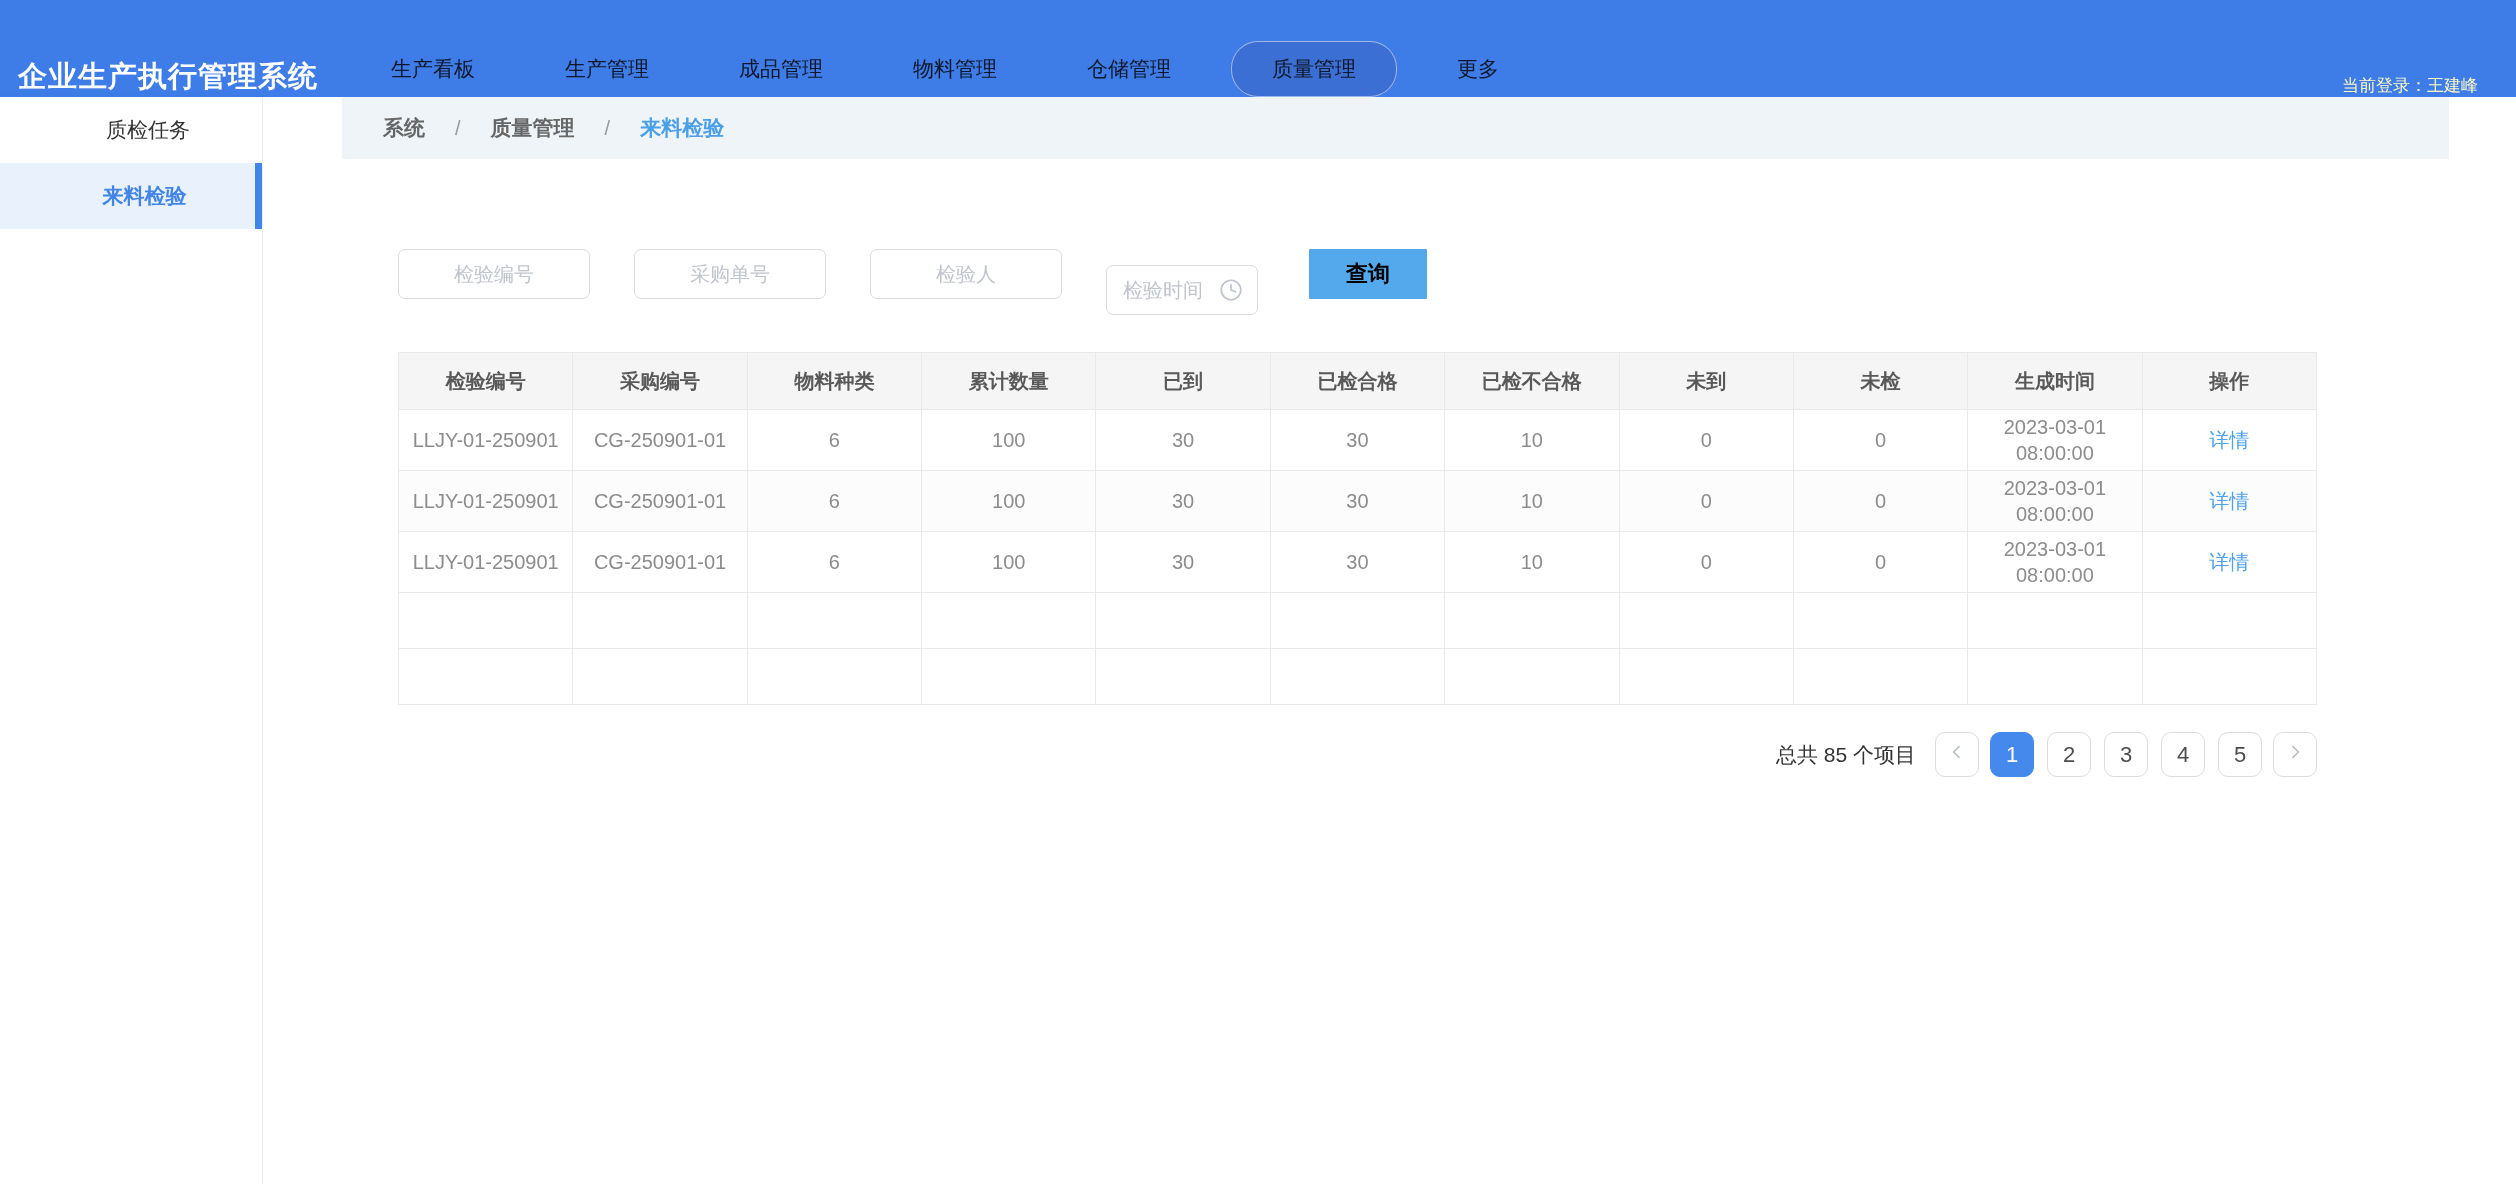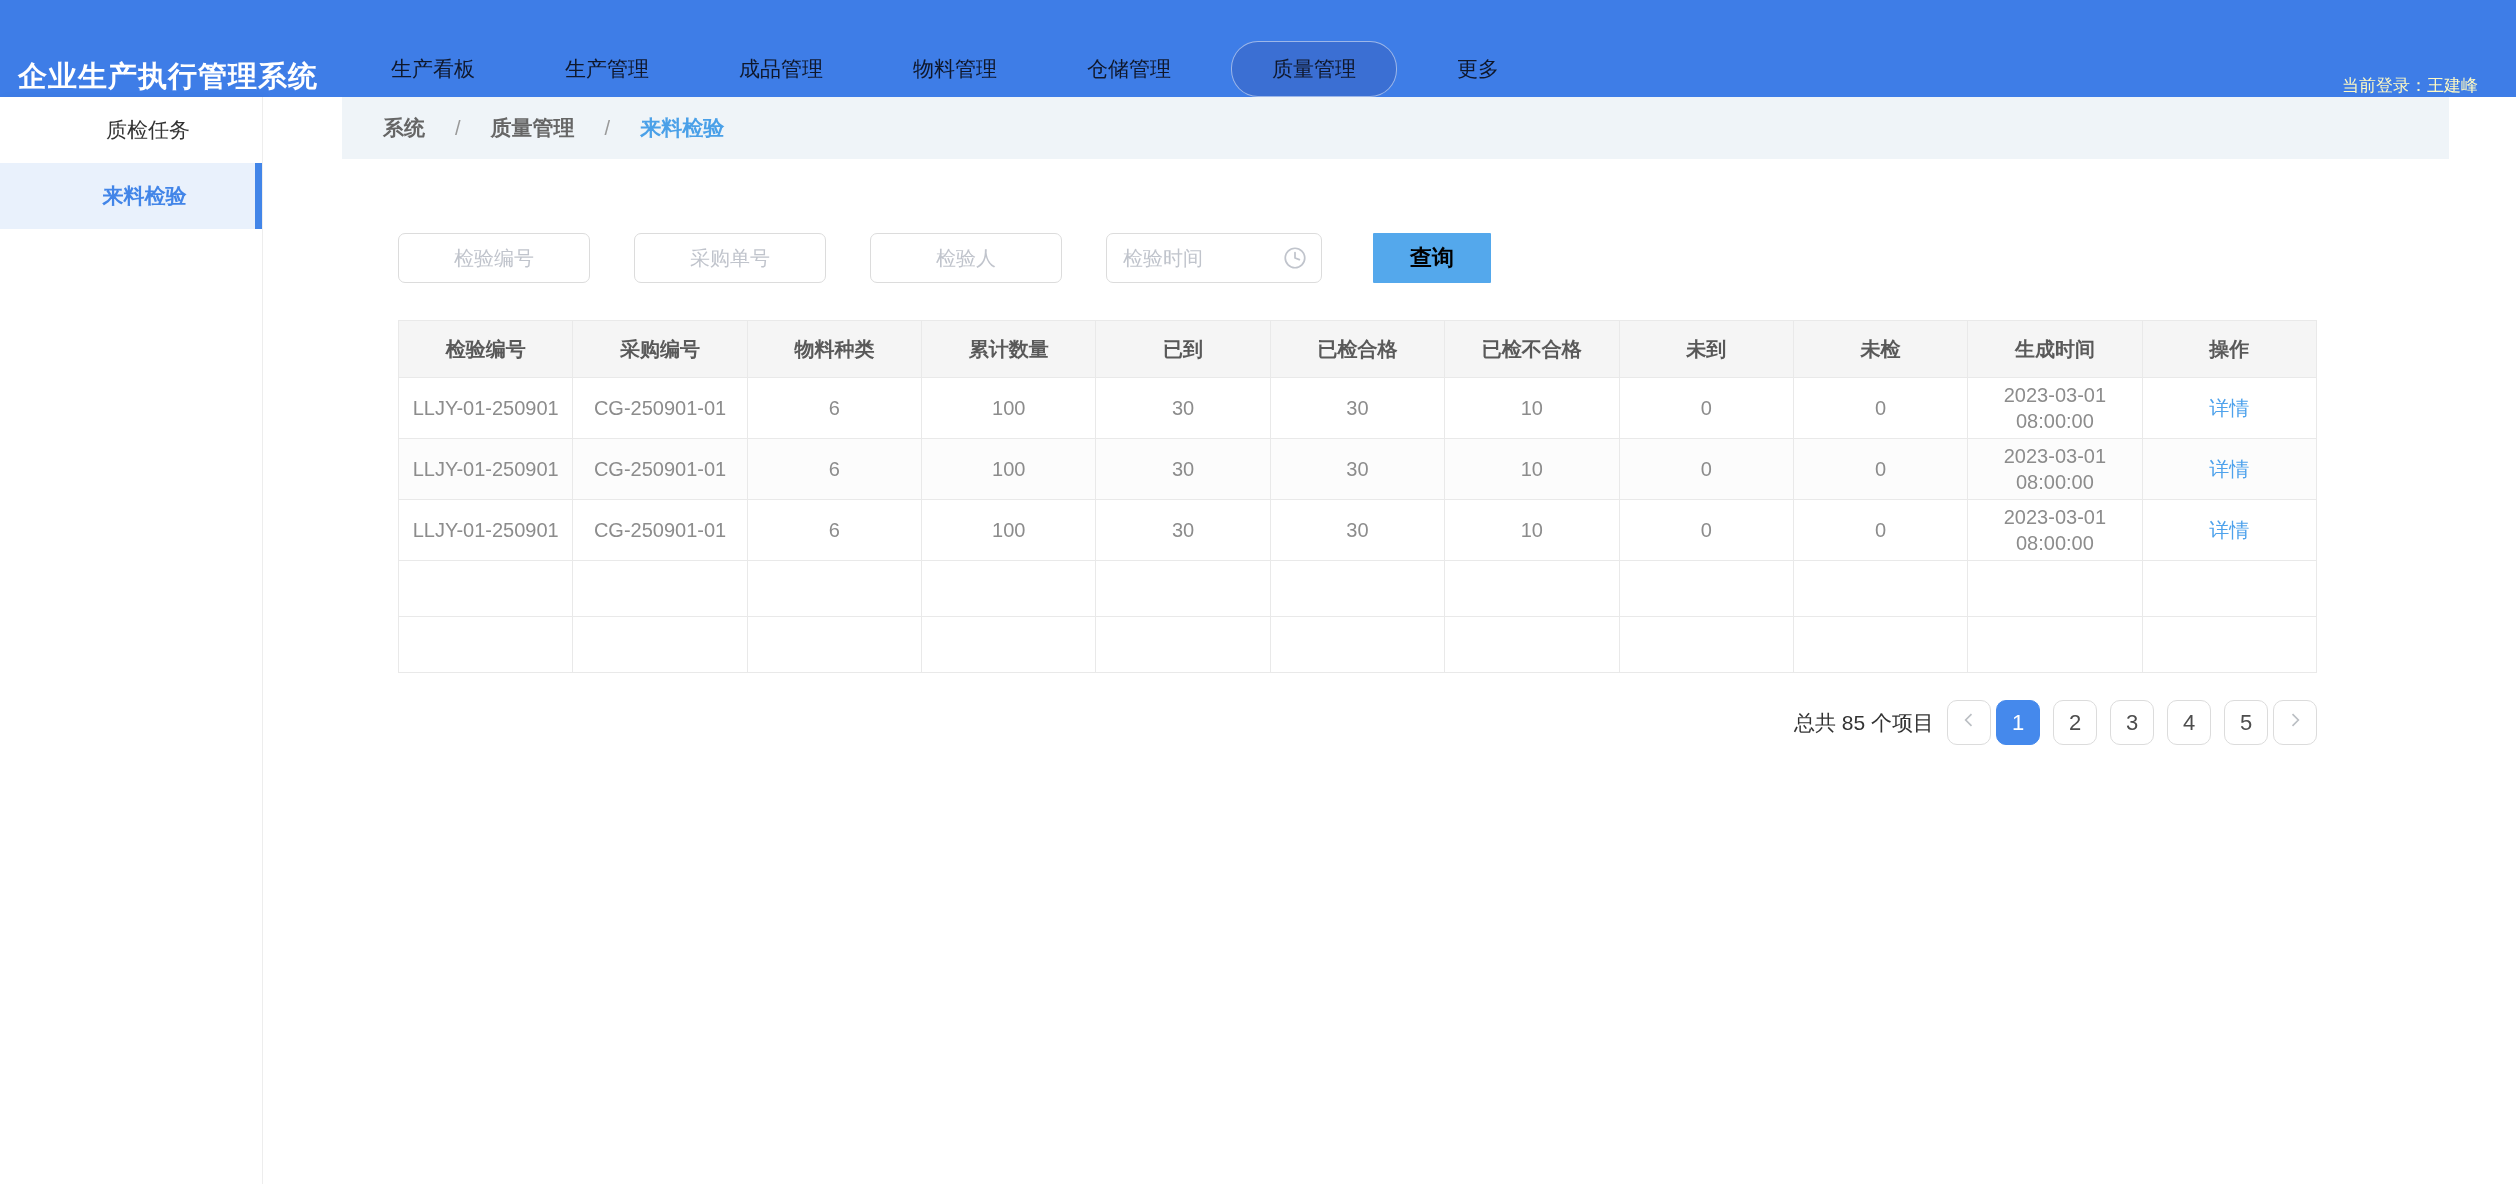--- a/index.html
+++ b/index.html
@@ -33,41 +33,41 @@
   .crumb { font-size:21px; font-weight:bold; color:#666; cursor:pointer; }
   .crumb.active { color:#4AA0E8; cursor:default; }
   .crumb-sep { font-size:20px; color:#999; font-weight:normal; }
 
   
   .filters { margin:74px 0 0 135px; display:flex; align-items:center; gap:44px; }
   .filter-input { width:192px; height:50px; border:1px solid #DCDCDC; border-radius:7px;
     font-size:20px; color:#333; text-align:center; outline:none; background:#fff;
     font-family:inherit; }
   .filter-input::placeholder { color:#C0C4CC; }
-  .date-wrap { position:relative; width:216px; height:50px; }
+  .date-wrap { position:relative; width:152px; height:50px;margin-top:32px; }
   .date-wrap .filter-input { width:100%; text-align:left; padding:0 52px 0 16px; }
   .clock { position:absolute; right:14px; top:12px; width:26px; height:26px; cursor:pointer; }
   .search-btn { margin-left:7px; width:118px; height:50px; background:#54A8EC; color:#000000;
     border:none; border-radius:1px; font-size:22px; font-weight:bold; cursor:pointer;
     font-family:inherit; }
 
   
   .table-wrap { margin:37px 0 0 135px; width:1919px; }
   table { width:100%; border-collapse:collapse; table-layout:fixed; }
   th, td { border:1px solid #E9E9E9; text-align:center; vertical-align:middle;
     padding:4px 8px; word-wrap:break-word; }
   th { background:#F5F5F5; height:57px; font-size:20px; color:#595959; font-weight:bold; }
   td { height:60px; font-size:20px; color:#8C8C8C; line-height:26px; }
   tr.empty td { height:56px; }
   tr.stripe td { background:#FCFCFC; }
   .detail-link { color:#4EA2EC; cursor:pointer; }
 
   
   .pagination { width:1919px; margin:27px 0 0 135px; display:flex; align-items:center;
-    justify-content:flex-end; gap:5px; }
+    justify-content:flex-end; gap:11px; }
   .total-text { font-size:21px; color:#333; margin-right:8px; }
   .page-btn { width:44px; height:45px; border:1px solid #DCDCDC; border-radius:10px;
     background:#fff; display:flex; align-items:center; justify-content:center;
     font-size:22px; color:#4D4D4D; cursor:pointer; }
   .page-btn.active { background:#4589EC; border-color:#4589EC; color:#fff; }
   .page-btn svg { stroke:#BBBFC4; }
 </style>
 </head>
 <body>
 

